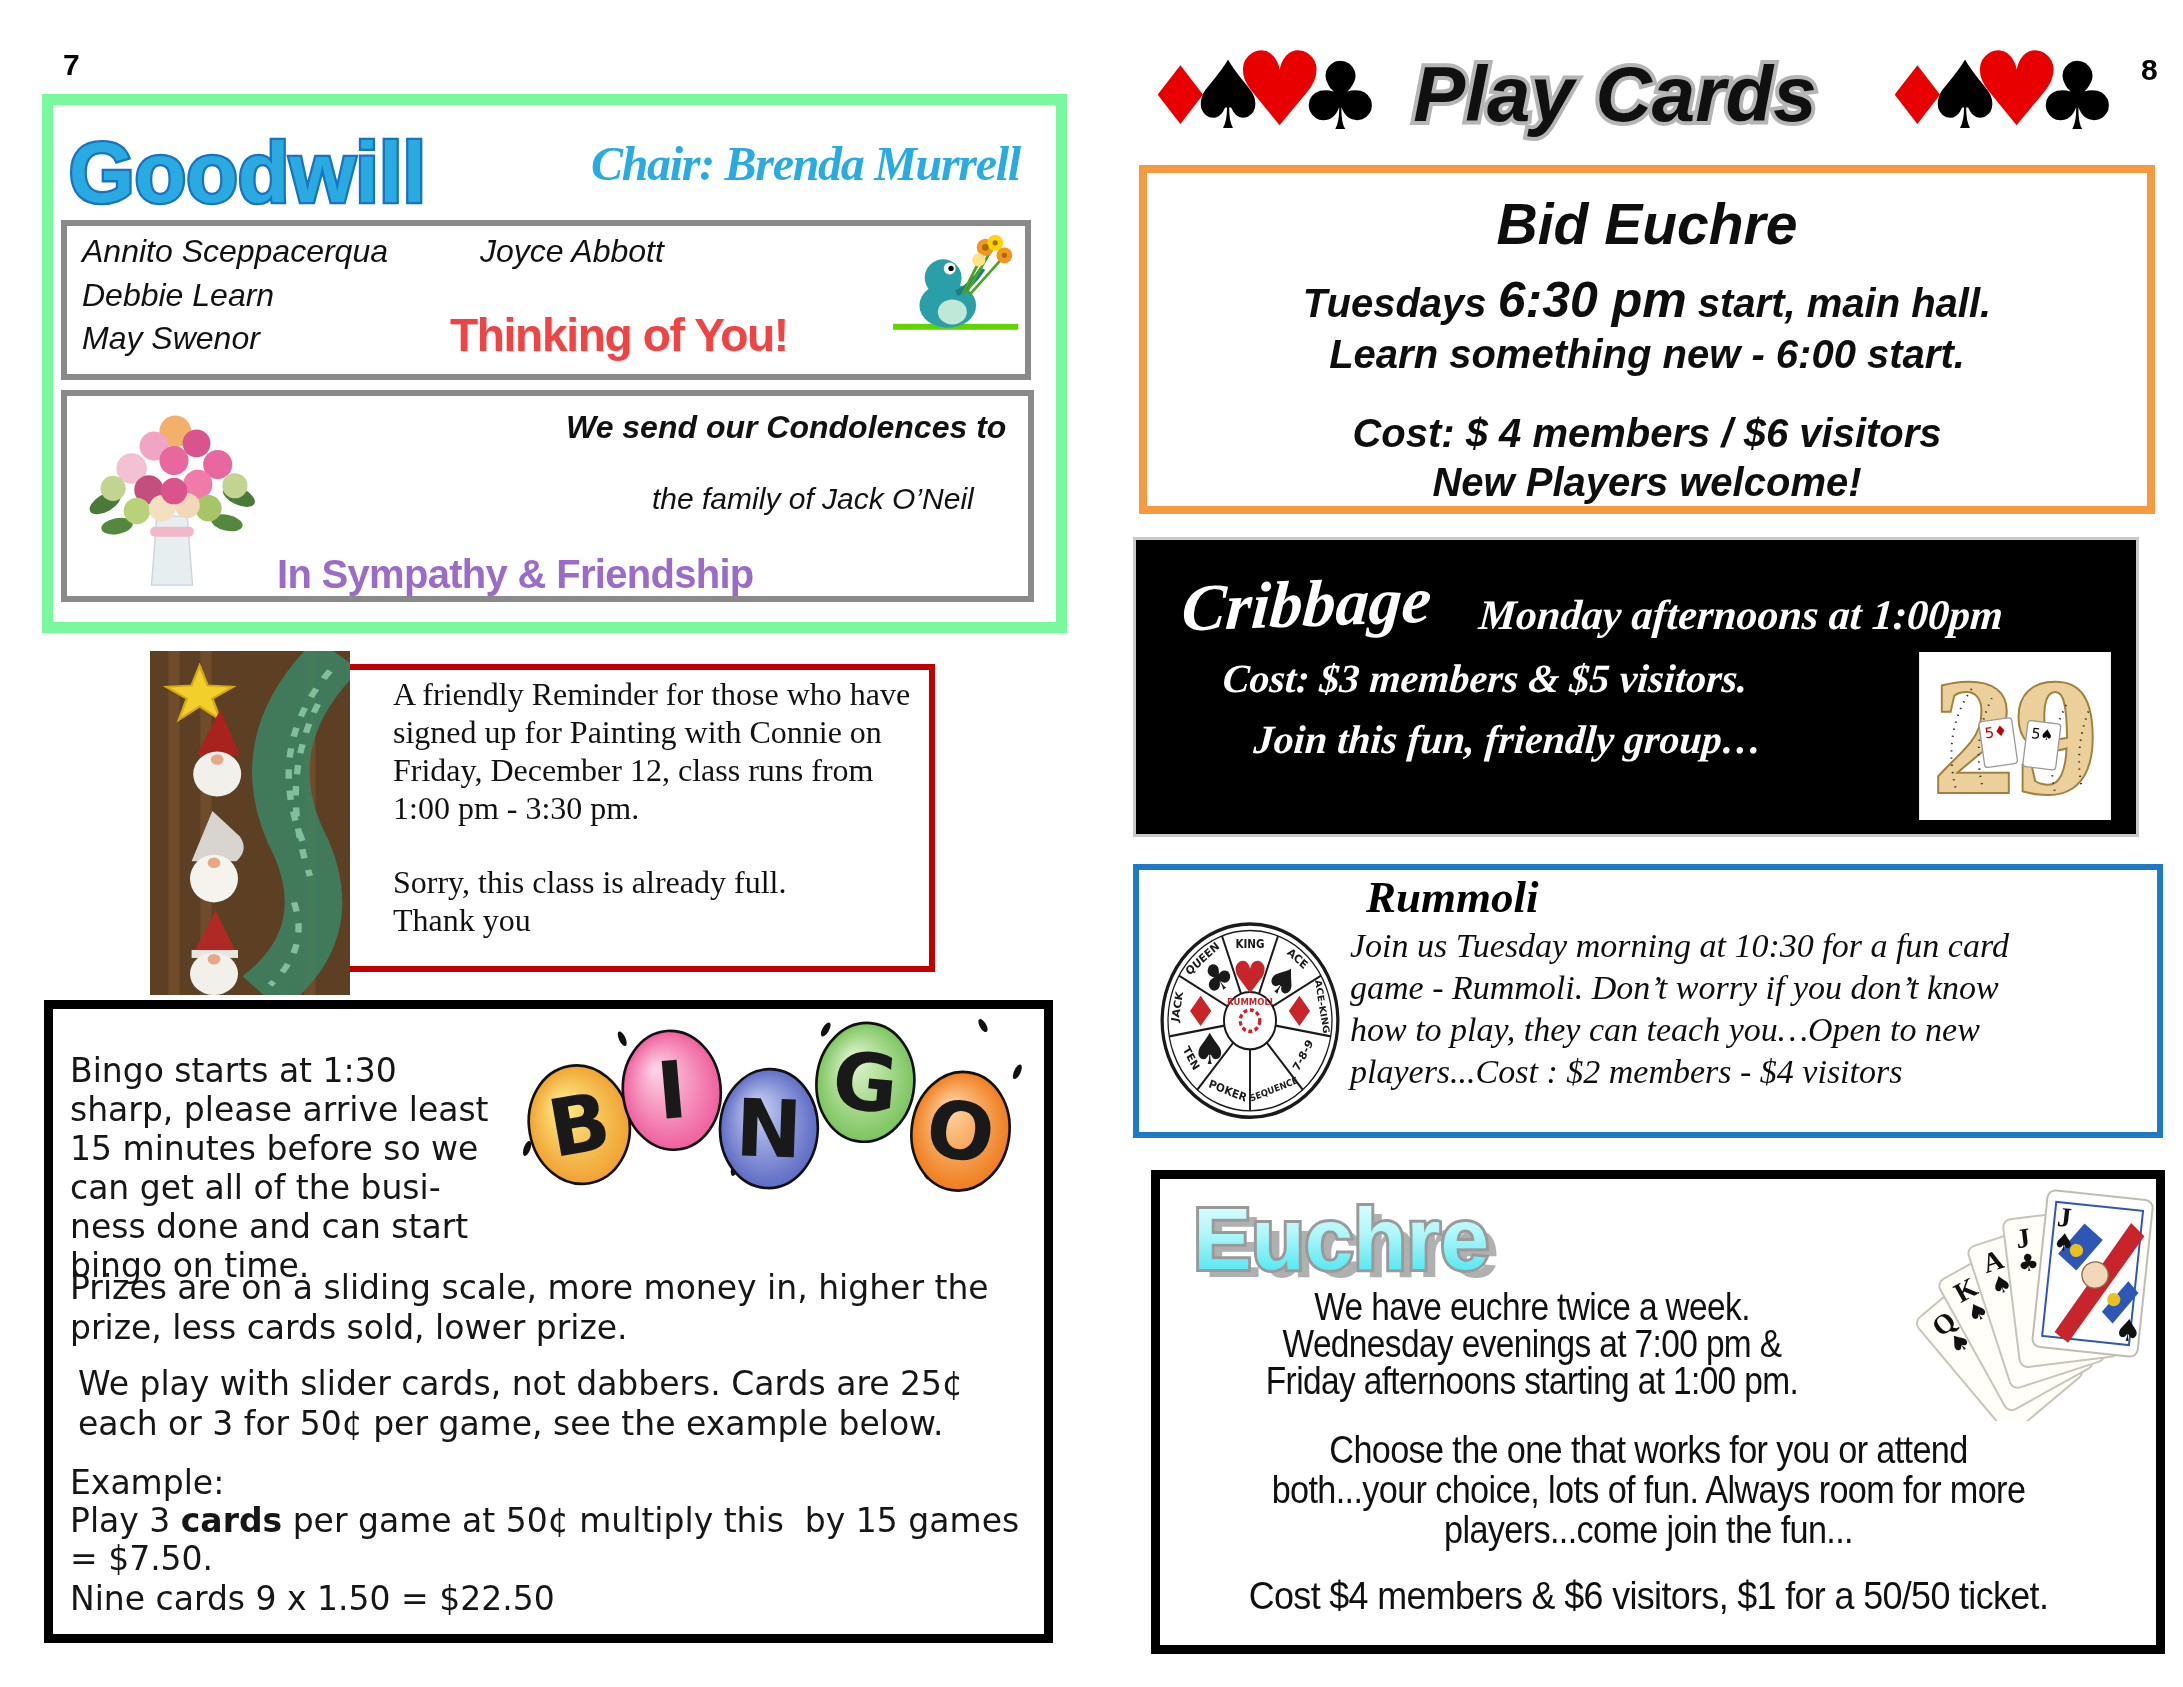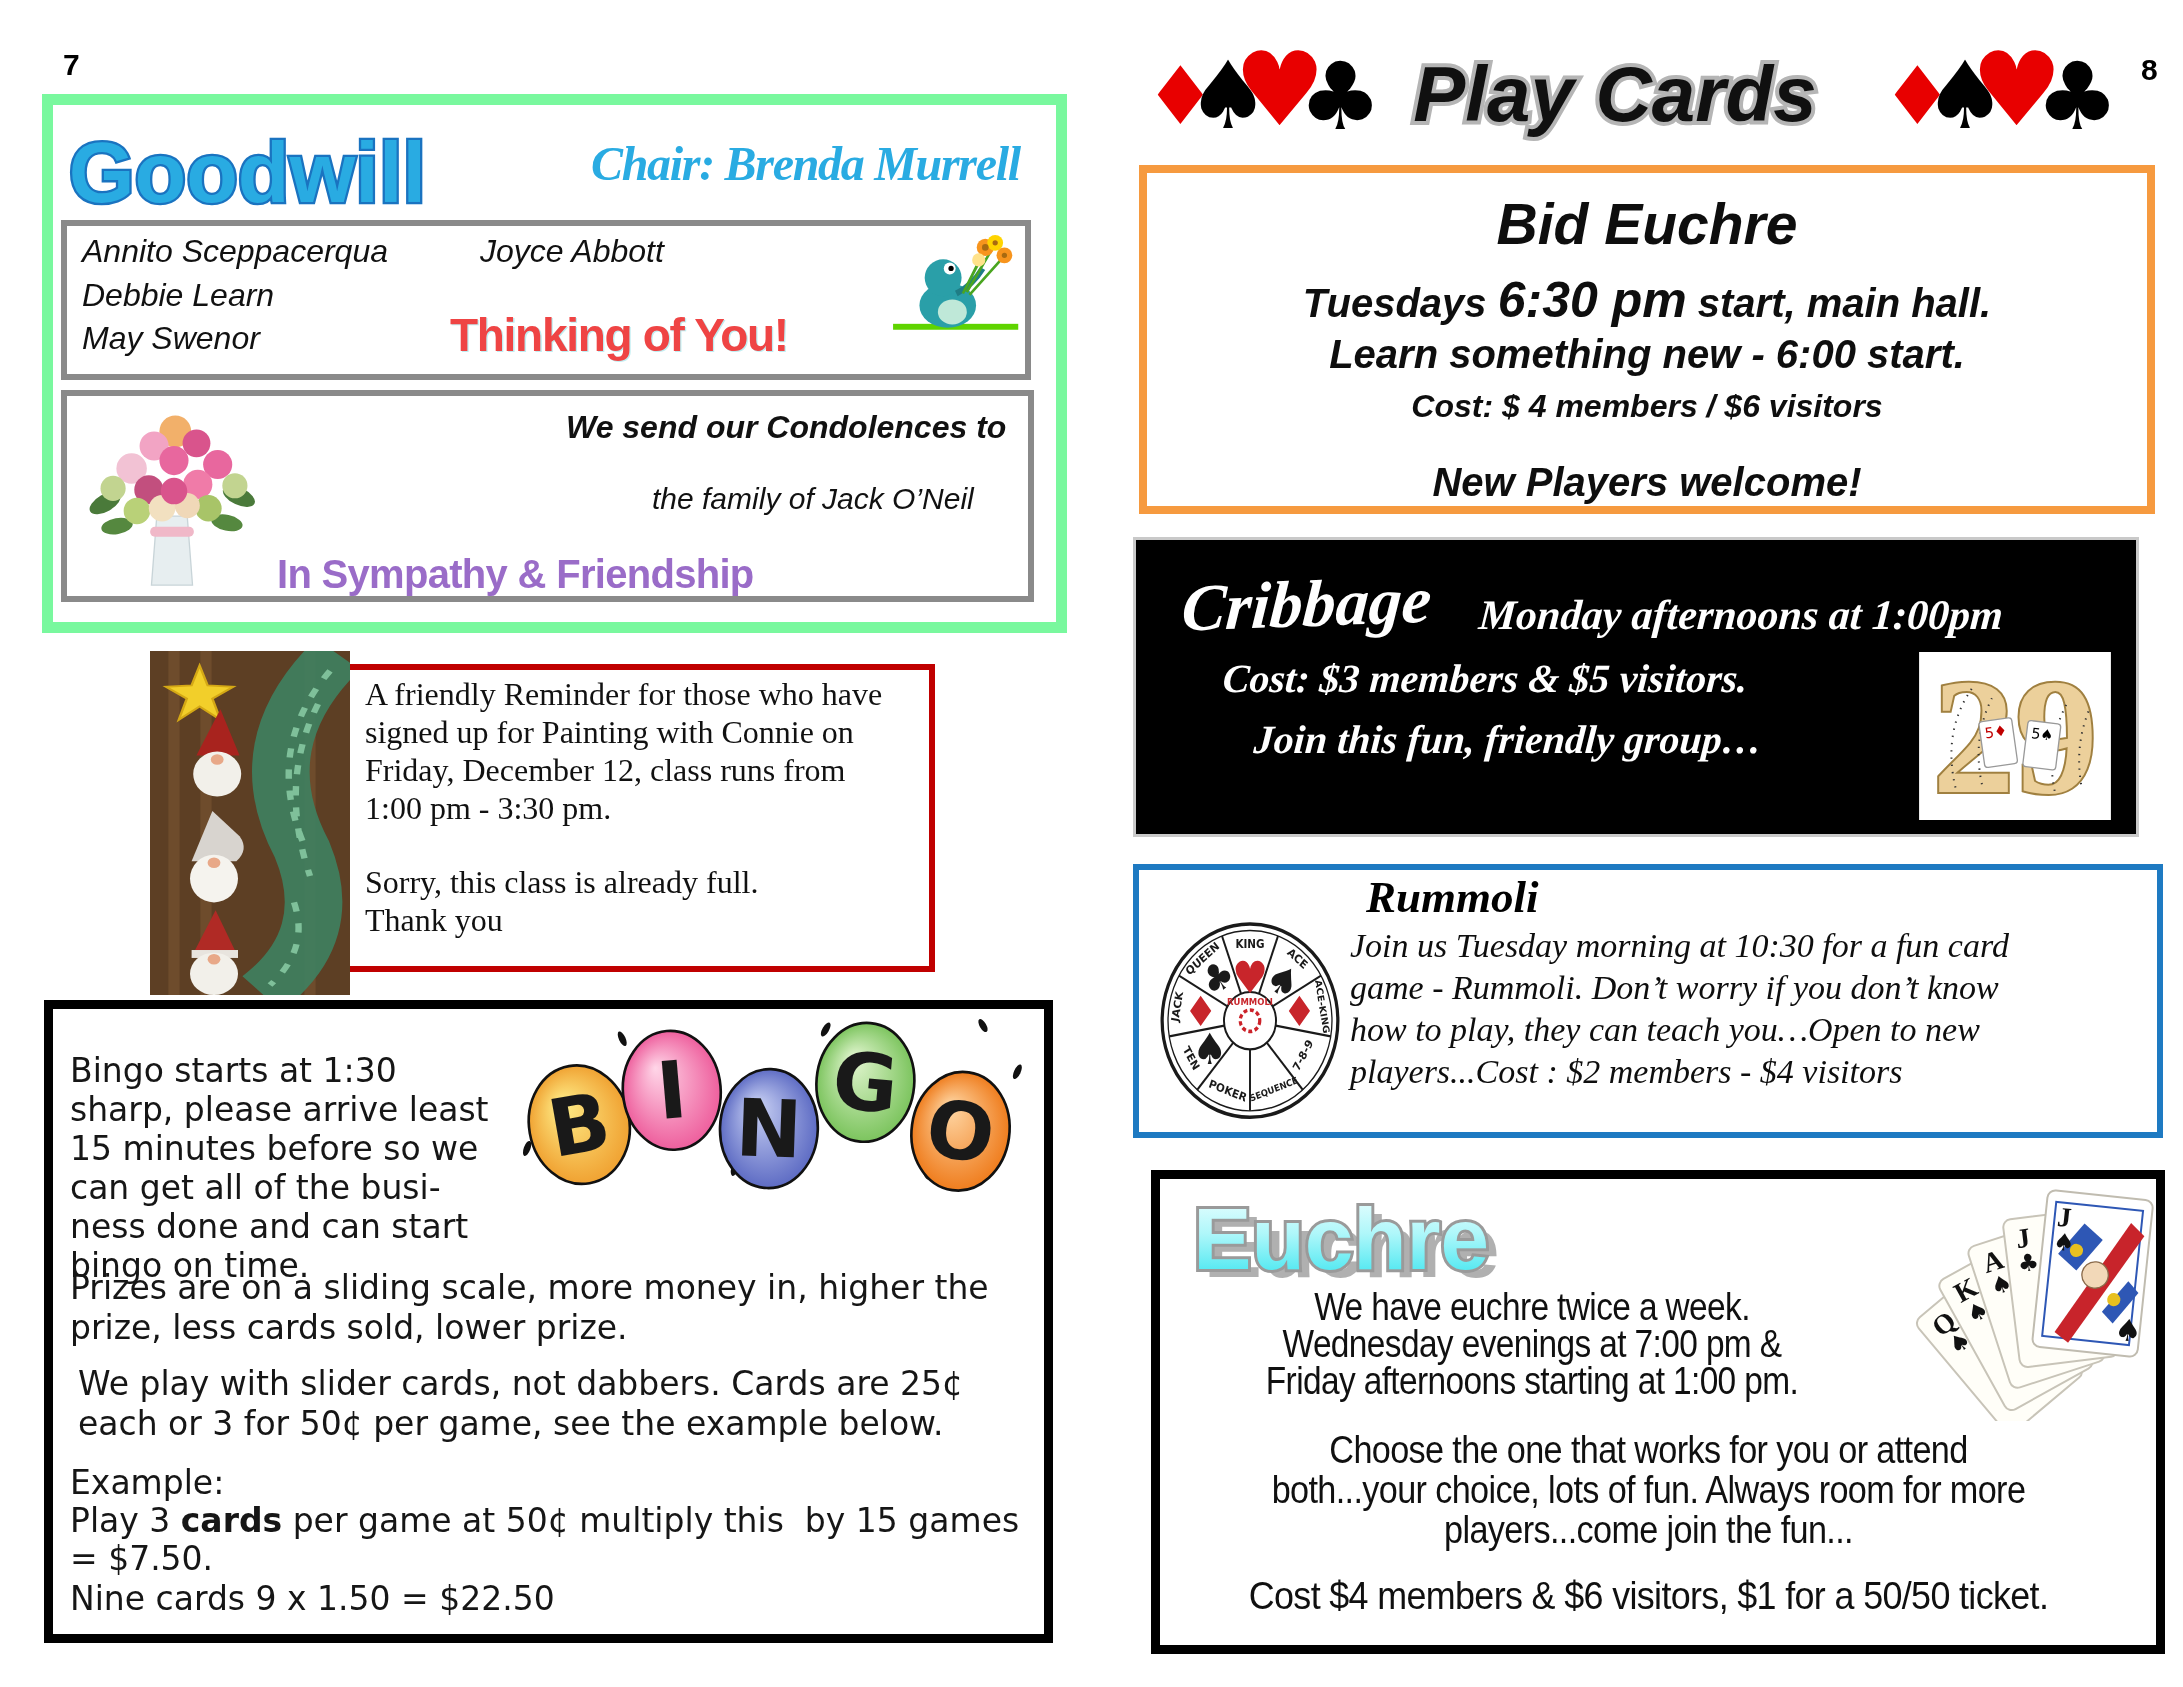--- a/index.html
+++ b/index.html
@@ -21,21 +21,21 @@
   #thinking{left:450px;top:308px;font-weight:bold;font-size:46px;color:#ef4444;letter-spacing:-1.3px;
             text-shadow:1.3px 1.3px 0 #bfeef2;}
   #frog-svg{left:885px;top:225px;width:140px;height:112px;}
   #condbox{left:61px;top:390px;width:961px;height:200px;border:6.6px solid #8a8a8a;background:#fff;}
   #bouquet-svg{left:76px;top:397px;width:192px;height:196px;}
   #cond1{left:566px;top:409px;font:italic bold 32px "Liberation Sans",sans-serif;}
   #cond2{left:652px;top:482px;font:italic 30px "Liberation Sans",sans-serif;}
   #symp{left:277px;top:552px;font-weight:bold;font-size:40px;color:#9a6cc8;letter-spacing:-0.7px;}
   #redbox{left:165px;top:664px;width:758px;height:296px;border:6px solid #c00000;background:#fff;}
   #gnome-svg{left:150px;top:651px;width:200px;height:344px;}
-  .remtxt{font:32px "Liberation Serif",serif;line-height:38px;color:#111;}
+  .remtxt{font:32px "Liberation Serif",serif;line-height:38px;color:#111;margin-left:28px;}
   #rem1{left:365px;top:675px;width:556px;}
   #rem2{left:365px;top:863px;width:556px;}
   #bingobox{left:44px;top:1000px;width:991px;height:625px;border:9.3px solid #000;background:#fff;}
   .bingotxt{font-family:"DejaVu Sans",sans-serif;font-size:33px;line-height:39px;color:#161616;}
   #bingo1{left:70px;top:1023px;width:450px;margin-top:28px;}
   #bingoballs-svg{left:516px;top:1011px;width:523px;height:185px;}
   #bingo2{left:70px;top:1268px;width:959px;line-height:40px;}
   #bingo3{left:78px;top:1364px;width:959px;line-height:40px;}
   #bingoexlabel{left:70px;top:1463px;}
   #bingoexline{left:70px;top:1502px;width:959px;line-height:38px;}
@@ -46,21 +46,21 @@
   #suitsL-svg{left:1154px;top:42px;width:238px;height:102px;}
   #playcards-svg{left:1408px;top:42px;width:463px;height:102px;}
   #suitsR-svg{left:1891px;top:42px;width:238px;height:102px;}
   #p8num{left:2141px;top:53px;}
   #bidbox{left:1139px;top:165px;width:1000px;height:333px;border:8px solid #f69a3f;background:#fff;}
   .bidtxt{left:1139px;width:1016px;text-align:center;font-style:italic;font-weight:bold;color:#0e0e0e;}
   #bidtitle{top:191px;font-size:57px;}
   #bidl1{top:271px;font-size:40px;}
   #bidl1 .big{font-size:50px;}
   #bidl2{top:332px;font-size:40px;}
-  #bidl3{top:388px;font-size:32px;}
+  #bidl3{top:411px;font-size:40px;}
   #bidl4{top:460px;font-size:40px;}
   #cribbox{left:1133px;top:537px;width:1000px;height:294px;background:#000;border:3.3px solid #c9c9c9;}
   .cribtxt{color:#fff;font-family:"Liberation Serif",serif;font-style:italic;font-weight:bold;}
   #cribtitle{left:1182px;top:566px;font-size:66px;transform:rotate(-2deg) skewX(-6deg);}
   #cribsub{left:1479px;top:591px;font-size:42px;transform:skewX(-4deg);}
   #cribl1{left:1223px;top:655px;font-size:40px;transform:skewX(-4deg);}
   #cribl2{left:1254px;top:716px;font-size:40px;transform:skewX(-4deg);}
   #cribboard-svg{left:1919px;top:652px;width:192px;height:168px;}
   #rumbox{left:1133px;top:864px;width:1018px;height:262px;border:6px solid #1e7ac2;background:#fff;}
   #rumwheel-svg{left:1151px;top:912px;width:198px;height:218px;}

